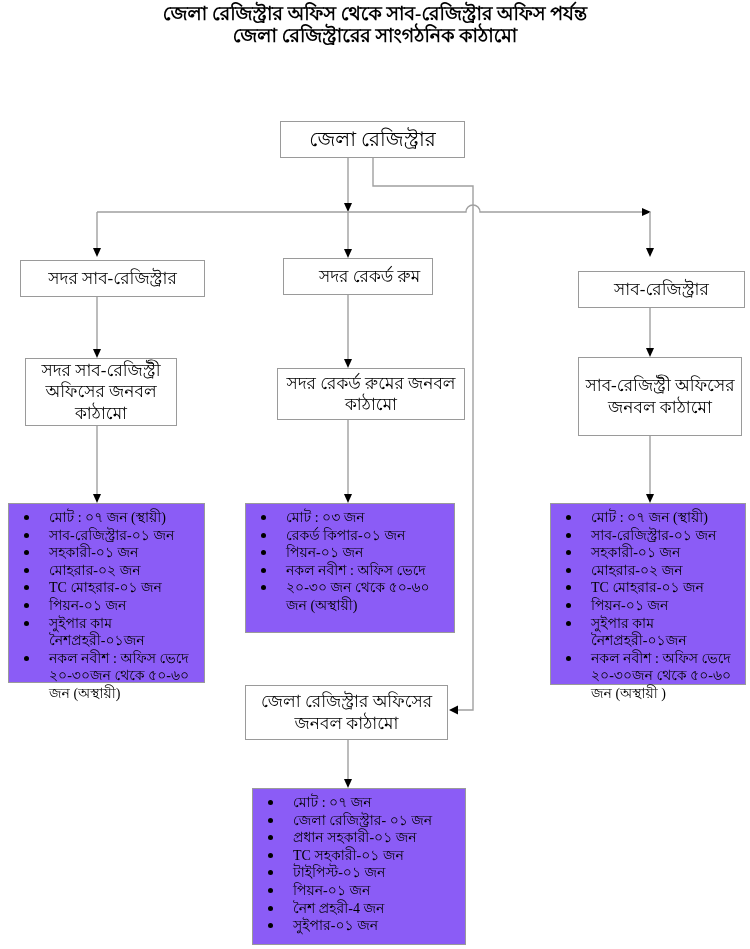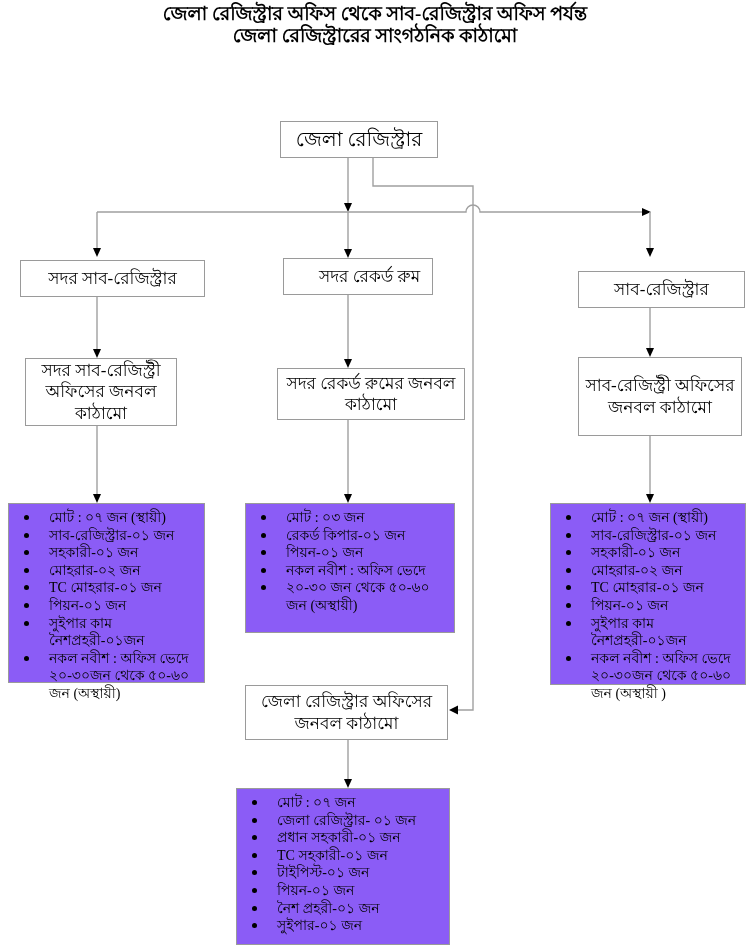--- a/index.html
+++ b/index.html
@@ -31,32 +31,32 @@
   .listbox ul { margin:0; padding:0; list-style:none; }
   .listbox li {
     position:relative; padding-left:30px;
     font-size:14px; line-height:17.6px;
   }
   .listbox li::before {
     content:""; position:absolute; left:5px; top:6px;
     width:5px; height:5px; background:#000; border-radius:50%;
   }
   
-  .n-root        { left:280px; top:121px; width:158px; height:37px; }
+  .n-root        { left:280px; top:121px; width:185px; height:37px; }
   .n-l2-left     { left:20px;  top:260px; width:185px; height:37px;text-align:right; }
   .n-l2-mid      { left:283px; top:258px; width:150px; height:37px;padding-left:28px; }
   .n-l2-right    { left:578px; top:271px; width:167px; height:37px; }
   .n-l3-left     { left:25px;  top:358px; width:152px; height:68px; }
   .n-l3-mid      { left:277px; top:368px; width:188px; height:52px; }
   .n-l3-right    { left:578px; top:357px; width:164px; height:79px; }
   .n-bottom-mid  { left:245px; top:685px; width:203px; height:55px; }
   .lb-left       { left:8px;   top:503px; width:197px; height:180px; }
   .lb-mid        { left:245px; top:503px; width:210px; height:130px; }
   .lb-right      { left:550px; top:503px; width:196px; height:182px; }
-  .lb-bottom     { left:236px; top:788px; width:214px; height:157px; }
+  .lb-bottom     { left:252px; top:788px; width:214px; height:157px; }
 </style>
 </head>
 <body>
 
 <div class="canvas">
 
   <div class="title">
     <div>জেলা রেজিস্ট্রার অফিস থেকে সাব-রেজিস্ট্রার অফিস পর্যন্ত</div>
     <div>জেলা রেজিস্ট্রারের সাংগঠনিক কাঠামো</div>
   </div>
@@ -144,18 +144,18 @@
   <div class="node n-bottom-mid">জেলা রেজিস্ট্রার অফিসের জনবল কাঠামো</div>
 
   <div class="listbox lb-bottom">
     <ul>
         <li>মোট : ০৭ জন</li>
         <li>জেলা রেজিস্ট্রার- ০১ জন</li>
         <li>প্রধান সহকারী-০১ জন</li>
         <li>TC সহকারী-০১ জন</li>
         <li>টাইপিস্ট-০১ জন</li>
         <li>পিয়ন-০১ জন</li>
-        <li>নৈশ প্রহরী-০১ জন</li>
+        <li>নৈশ প্রহরী-4 জন</li>
         <li>সুইপার-০১ জন</li>
       </ul>
   </div>
 
 </div>
 
 </body></html>

